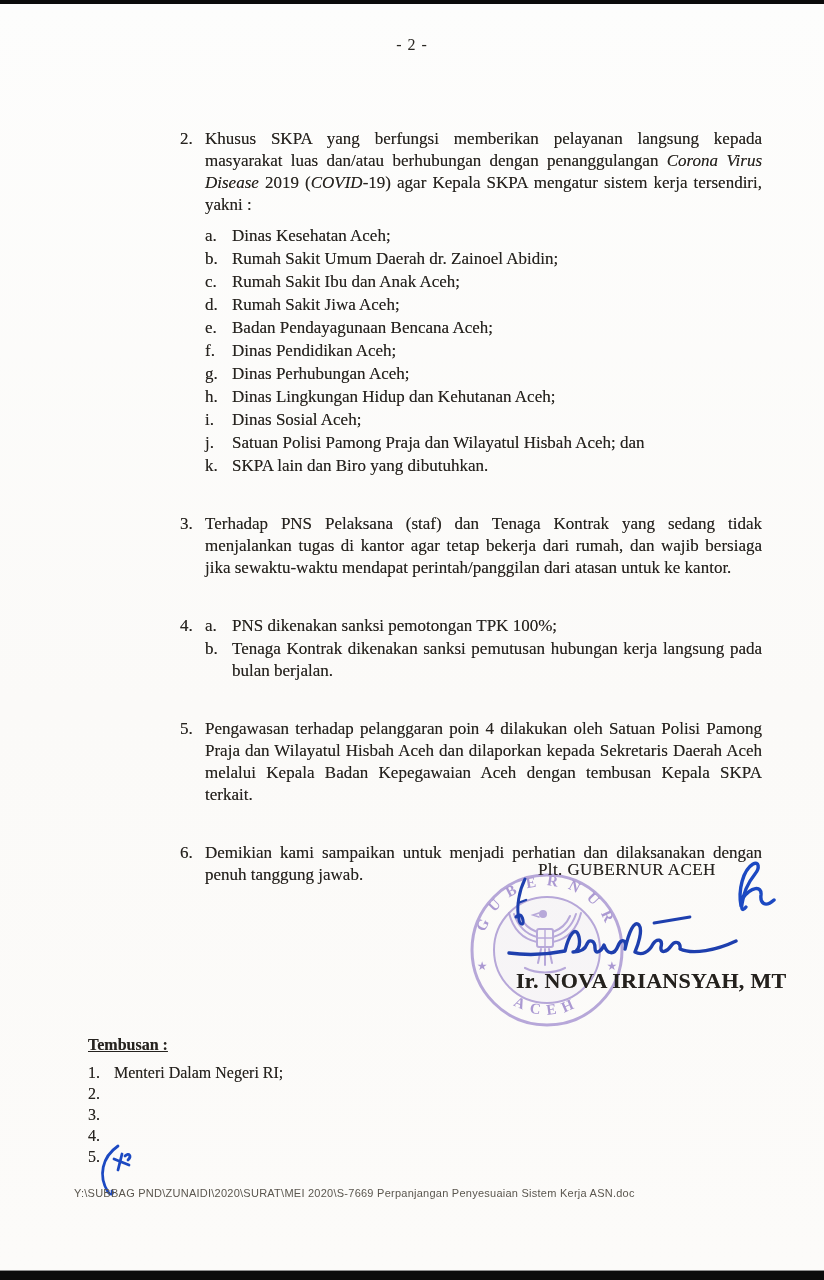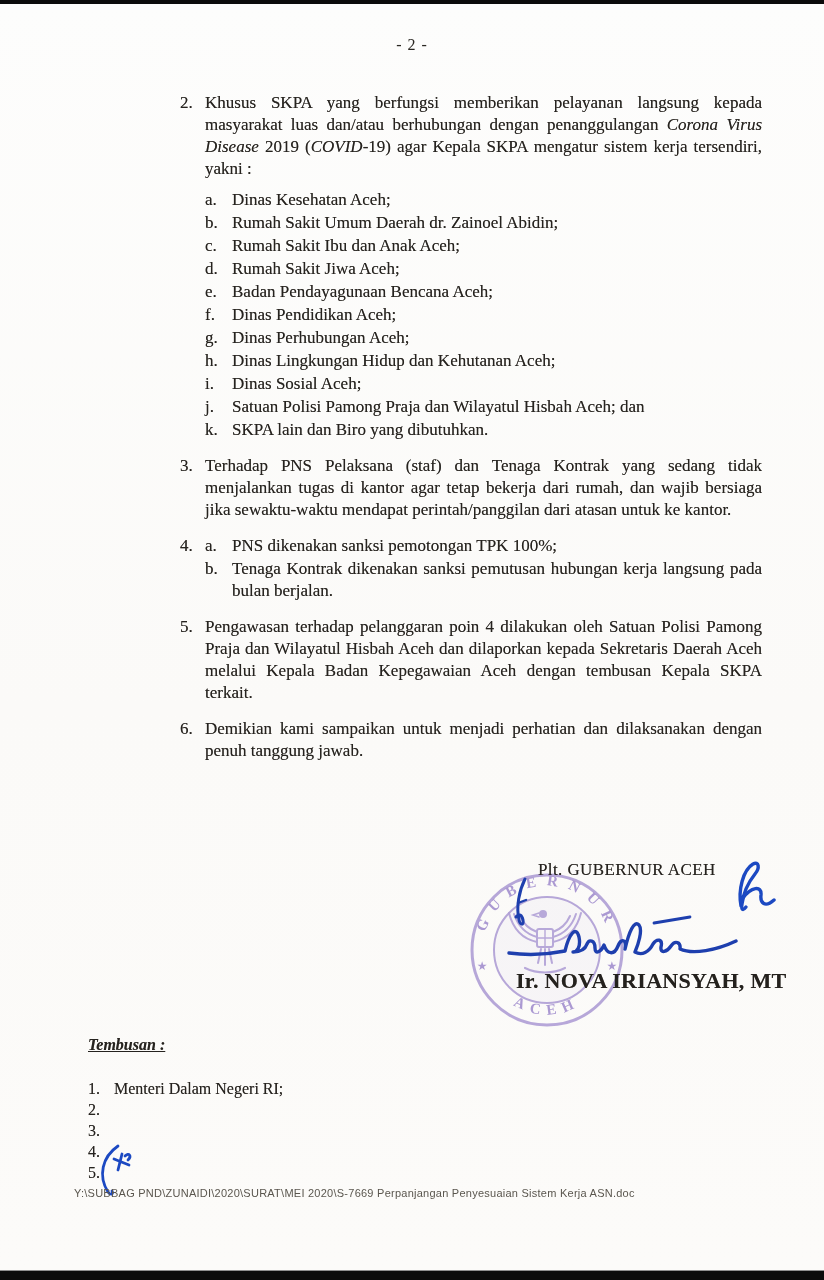--- a/index.html
+++ b/index.html
@@ -18,21 +18,21 @@
     font-size:16px;letter-spacing:1px;color:#2a2722;
   }
 
   .doc-body{
     position:absolute;left:180px;top:92px;width:582px;
     font-size:17px;line-height:22px;
     text-shadow:0 0 .5px rgba(45,40,34,.55);
   }
   .point{position:relative;margin:0 0 14px 0;}
   .pnum{position:absolute;left:0;top:0;width:25px;}
-  .ptext{margin-left:25px;text-align:justify;}
+  .ptext{margin-left:25px;text-align:justify;margin-top:36px;}
   .sublist{margin-top:9px;text-align:left;}
   .subitem{display:flex;margin-bottom:1px;line-height:22px;}
   .snum{width:27px;flex:0 0 27px;}
   .stext{flex:1;text-align:justify;}
 
   .sig-title{
     position:absolute;left:538px;top:860px;font-size:17px;letter-spacing:.4px;
     color:#26231f;text-shadow:0 0 .5px rgba(45,40,34,.5);white-space:nowrap;
   }
   .sig-name{
@@ -41,21 +41,21 @@
   }
   .stamp{position:absolute;left:461px;top:864px;}
   .ink{position:absolute;}
   .ink.h-mark{left:726px;top:860px;}
   .ink.flourish{left:510px;top:876px;}
   .ink.scribble{left:503px;top:912px;}
   .ink.paraf{left:88px;top:1142px;}
 
   .tembusan{position:absolute;left:88px;top:1036px;width:420px;font-size:16px;
     text-shadow:0 0 .5px rgba(45,40,34,.5);}
-  .tembusan-heading{font-weight:bold;text-decoration:underline;margin-bottom:24px;font-style:italic;}
+  .tembusan-heading{font-weight:bold;text-decoration:underline;margin-bottom:8px;}
   .titem{display:flex;line-height:21px;}
   .tnum{width:26px;flex:0 0 26px;}
   .ttext.u{text-decoration:underline;}
 
   .footer-path{
     position:absolute;left:74px;top:1187px;
     font-family:"Liberation Sans", sans-serif;
     font-size:11px;letter-spacing:.25px;color:#5a564e;
   }
 </style>

